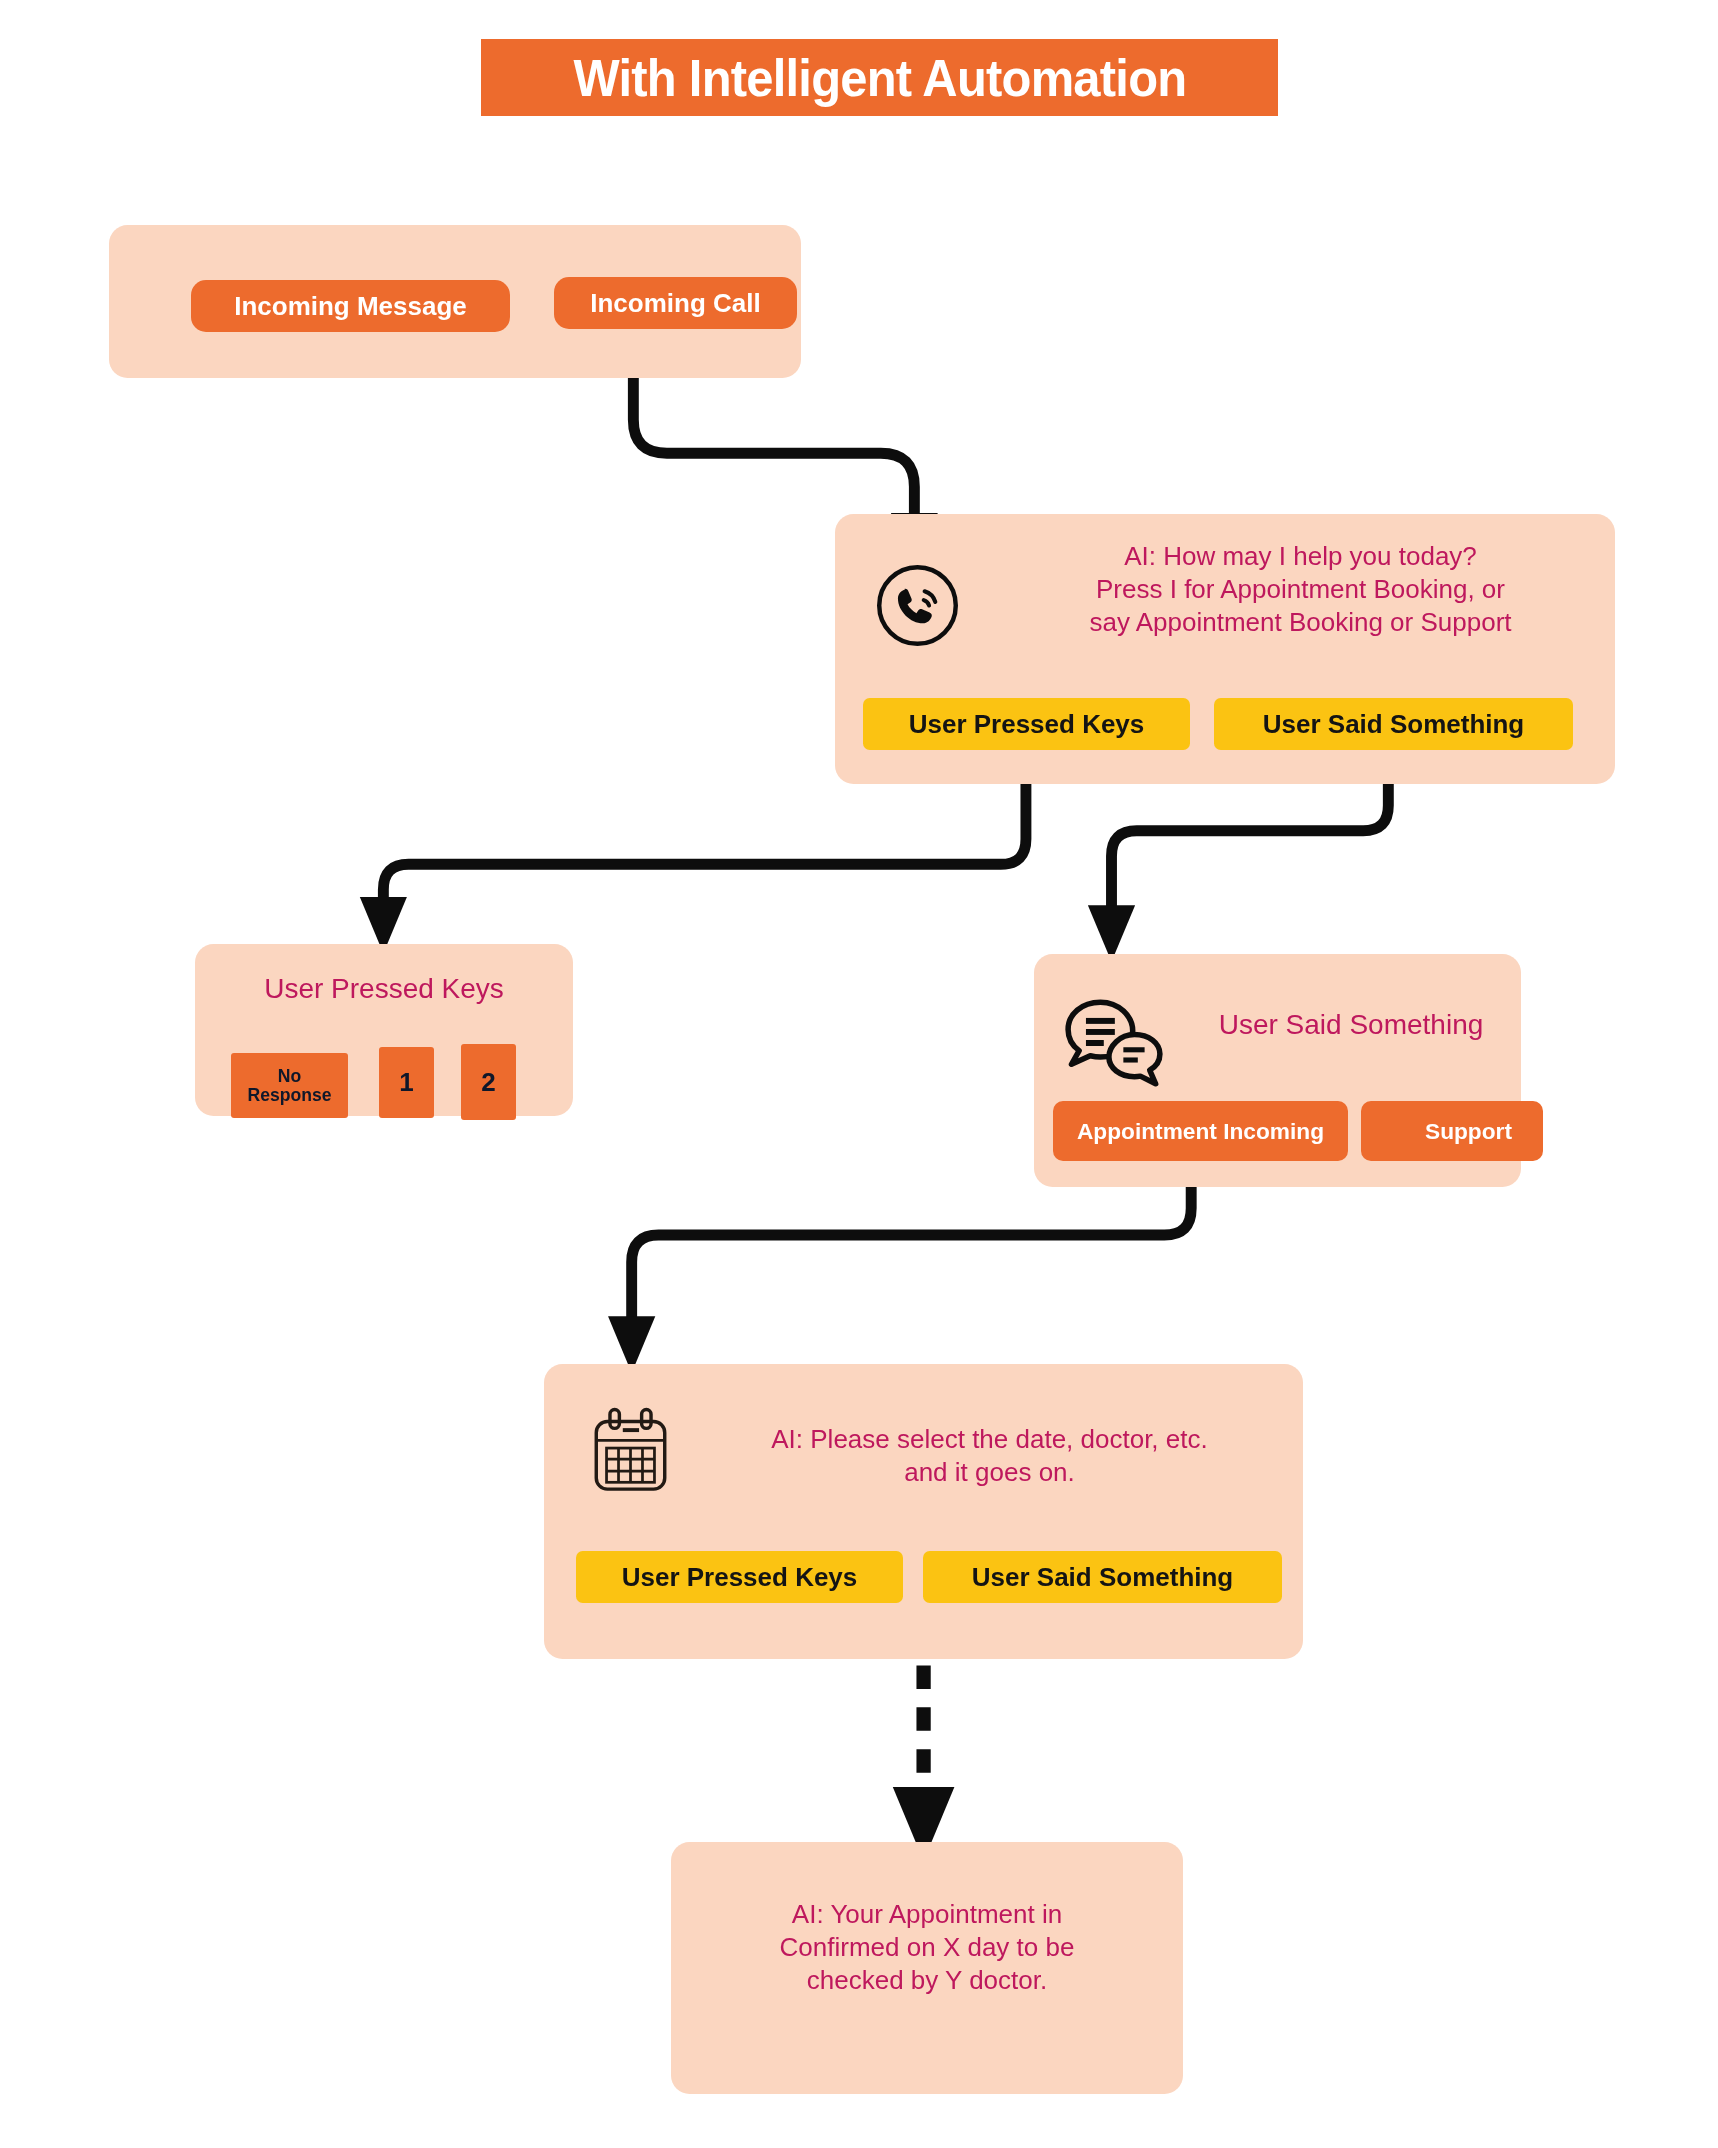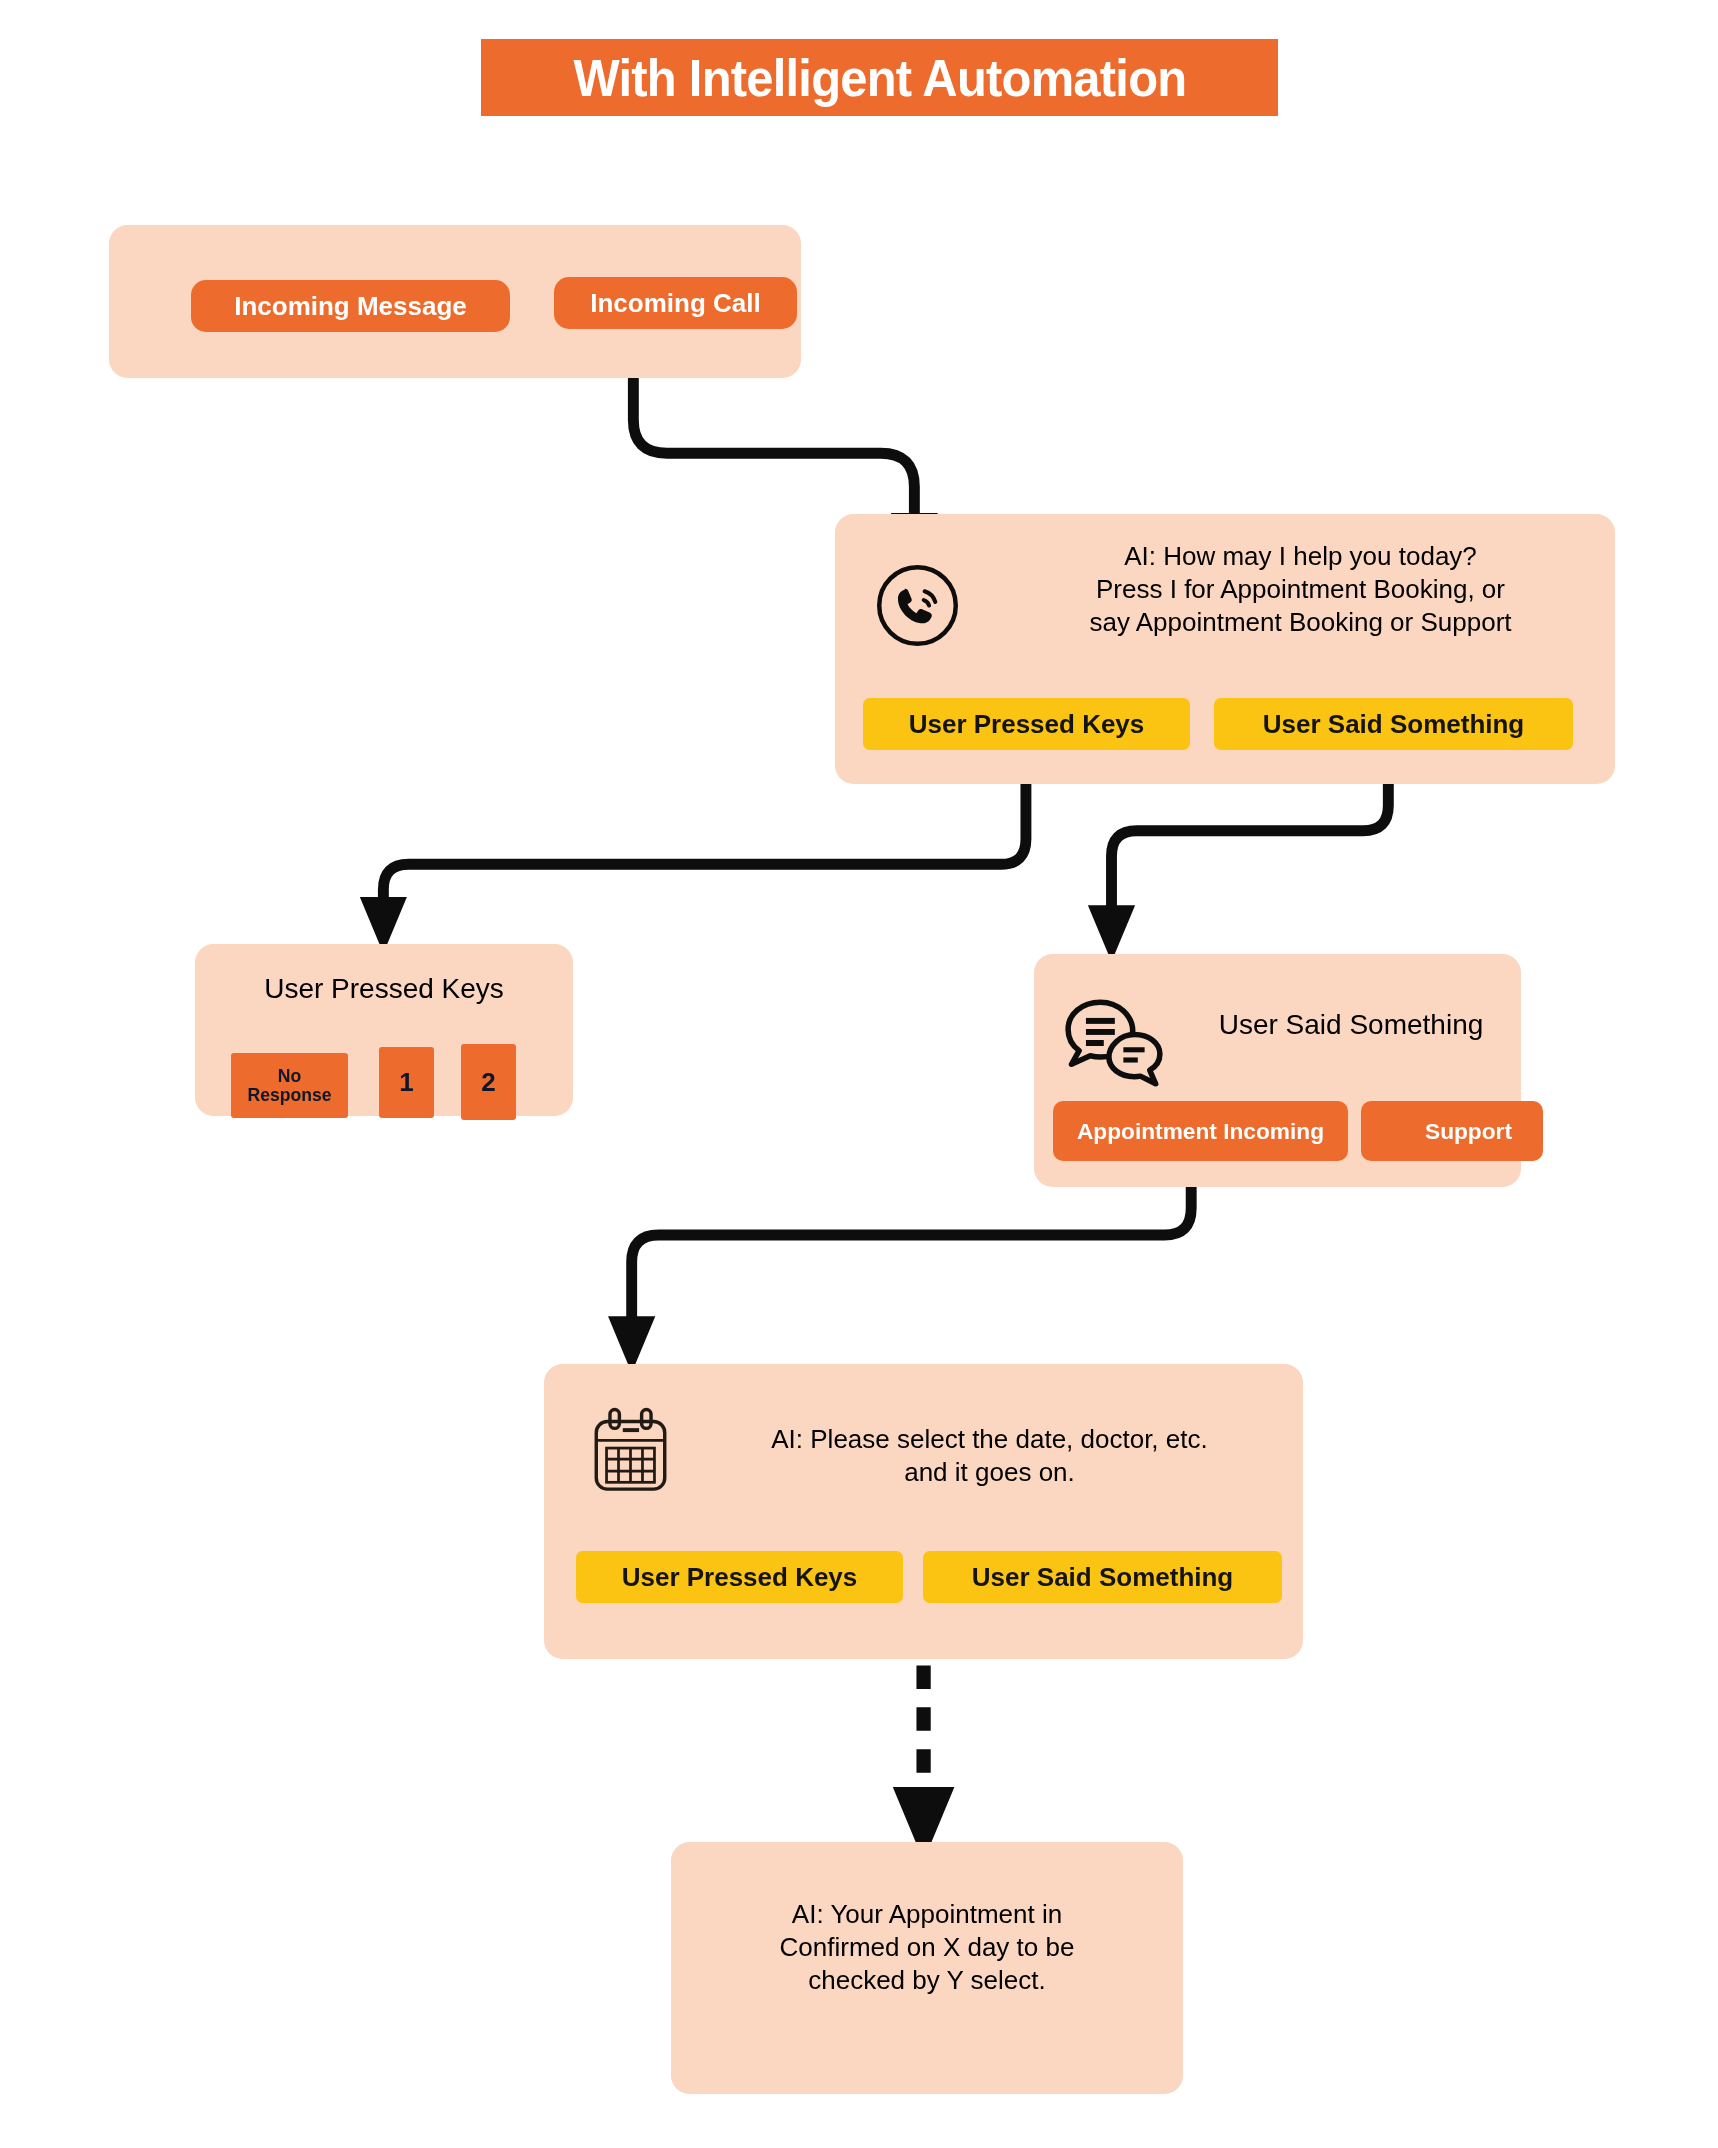--- a/index.html
+++ b/index.html
@@ -39,21 +39,21 @@
     font-weight:bold;text-align:center;line-height:1.08;
   }
   
   .ybadge{
     position:absolute;background:#FBC312;color:#141414;border-radius:6.7px;
     display:flex;align-items:center;justify-content:center;
     font-weight:bold;white-space:nowrap;
   }
   
   .ctext{
-    position:absolute;color:#000000;text-align:center;line-height:1.27;
+    position:absolute;color:#be185d;text-align:center;line-height:1.27;
     font-weight:normal;
   }
 
   
   #node-entry      {left:109px; top:225px;  width:692px;  height:153px;}
   #node-ai-greet   {left:835px; top:514px;  width:780px;  height:270px;}
   #node-keys       {left:195px; top:944px; width:378px;  height:172px;}
   #node-said       {left:1034px;top:954px; width:487px;  height:233px;}
   #node-calendar   {left:544px; top:1364px; width:759px;  height:295px;}
   #node-confirm    {left:671px; top:1842px; width:512px;  height:252px;}
@@ -200,16 +200,16 @@
   <div class="ybadge" id="cal-badge-keys">
     <span>User Pressed Keys</span>
   </div>
   <div class="ybadge" id="cal-badge-said">
     <span>User Said Something</span>
   </div>
 
   <div class="card" id="node-confirm"></div>
   <div class="ctext" id="confirm-text" style="white-space:pre-line;">AI: Your Appointment in
 Confirmed on X day to be
-checked by Y select.</div>
+checked by Y doctor.</div>
 
 </div>
 
 
 </body></html>

